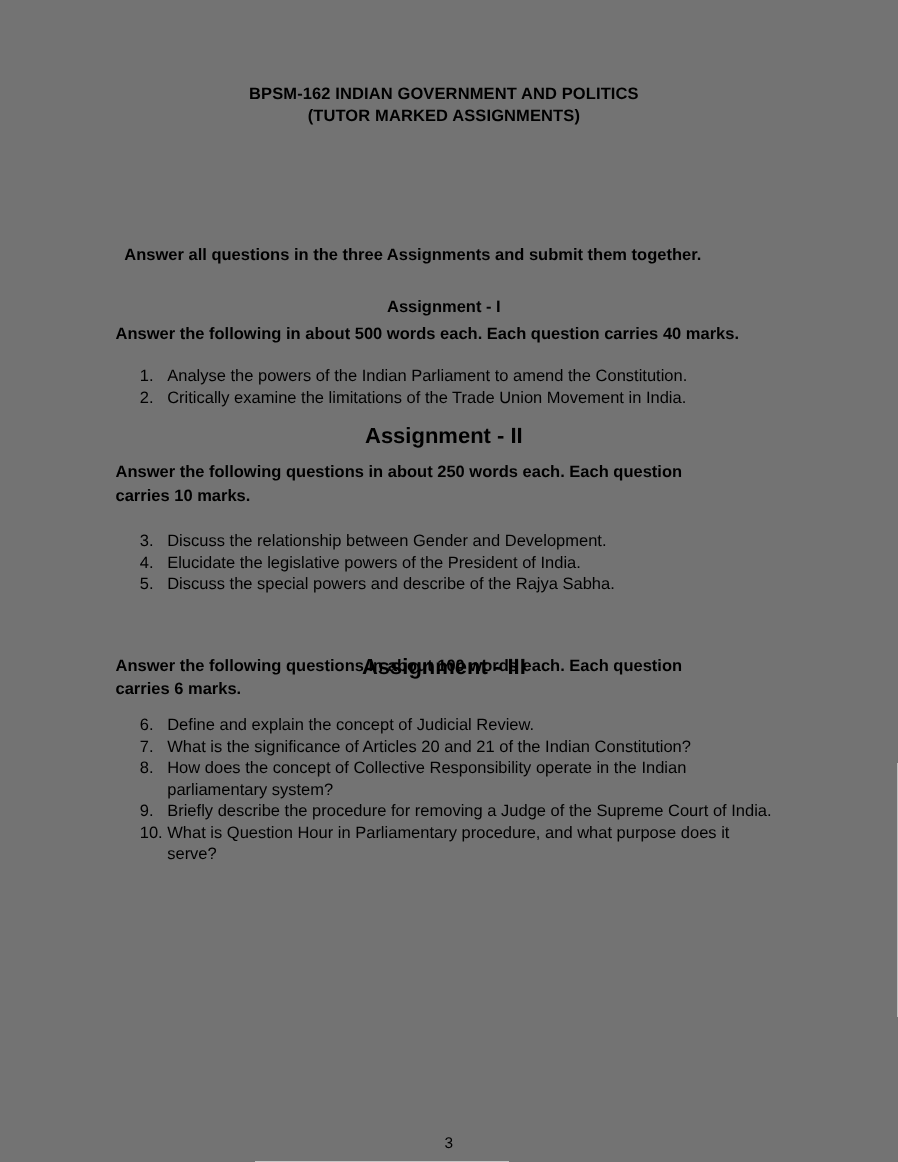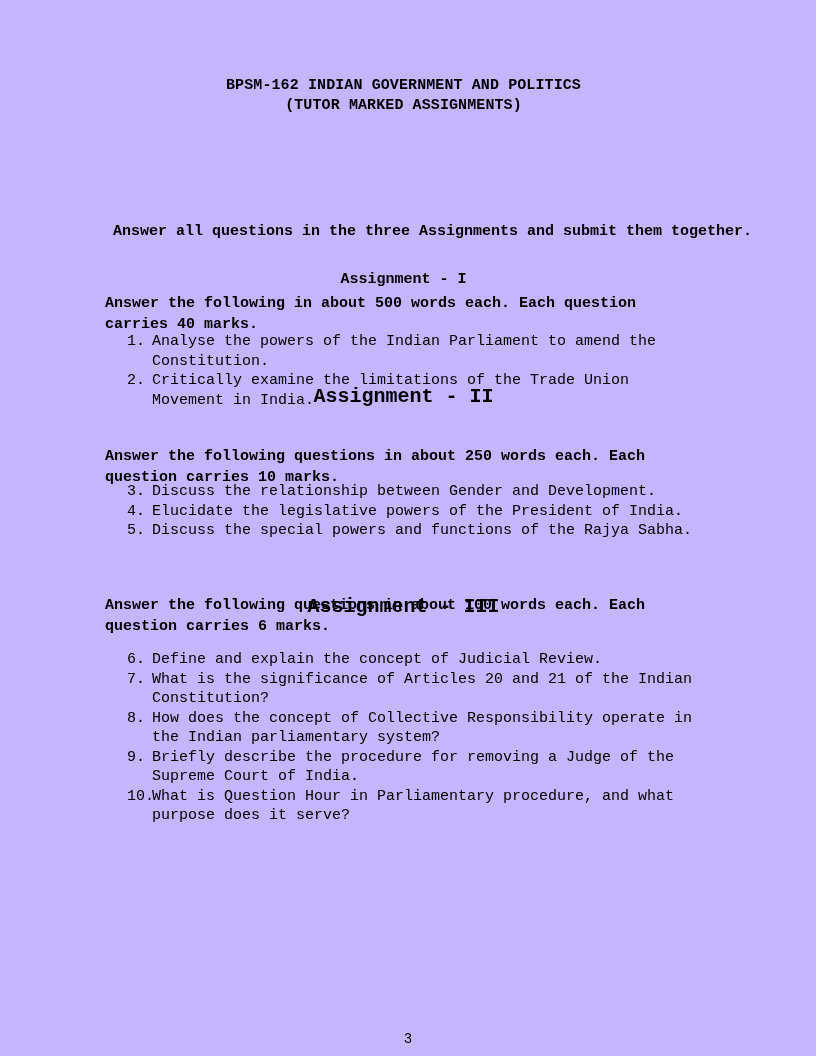--- a/index.html
+++ b/index.html
@@ -5,22 +5,22 @@
 <style>
   html, body {
     margin: 0;
     padding: 0;
     background: #ffffff;
   }
   .page {
     position: relative;
     width: 816px;
     height: 1056px;
-    background: #c4b5fd;
-    font-family: Liberation Mono, monospace;
+    background: #737373;
+    font-family: Liberation Sans, sans-serif;
     color: #000000;
     overflow: hidden;
     box-sizing: border-box;
   }
 
   
   .title-block {
     position: absolute;
     left: 105px;
     top: 76px;
@@ -137,33 +137,33 @@
       <span class="num">1.</span>
       <span class="qtext">Analyse the powers of the Indian Parliament to amend the Constitution.</span>
     </li>
     <li>
       <span class="num">2.</span>
       <span class="qtext">Critically examine the limitations of the Trade Union Movement in India.</span>
     </li>
   </ol>
 
   <div class="section-heading large" style="top:386px;">Assignment - II</div>
-  <div class="instruction" style="top:446px;">Answer the following questions in about 250 words each. Each question carries 10 marks.</div>
+  <div class="instruction" style="top:419px;">Answer the following questions in about 250 words each. Each question carries 10 marks.</div>
   <ol class="qlist" style="top:482px;">
     <li>
       <span class="num">3.</span>
       <span class="qtext">Discuss the relationship between Gender and Development.</span>
     </li>
     <li>
       <span class="num">4.</span>
       <span class="qtext">Elucidate the legislative powers of the President of India.</span>
     </li>
     <li>
       <span class="num">5.</span>
-      <span class="qtext">Discuss the special powers and functions of the Rajya Sabha.</span>
+      <span class="qtext">Discuss the special powers and describe of the Rajya Sabha.</span>
     </li>
   </ol>
 
   <div class="section-heading large" style="top:555px;margin-top:41px;">Assignment - III</div>
   <div class="instruction" style="top:595px;">Answer the following questions in about 100 words each. Each question carries 6 marks.</div>
   <ol class="qlist" style="top:650px;">
     <li>
       <span class="num">6.</span>
       <span class="qtext">Define and explain the concept of Judicial Review.</span>
     </li>

